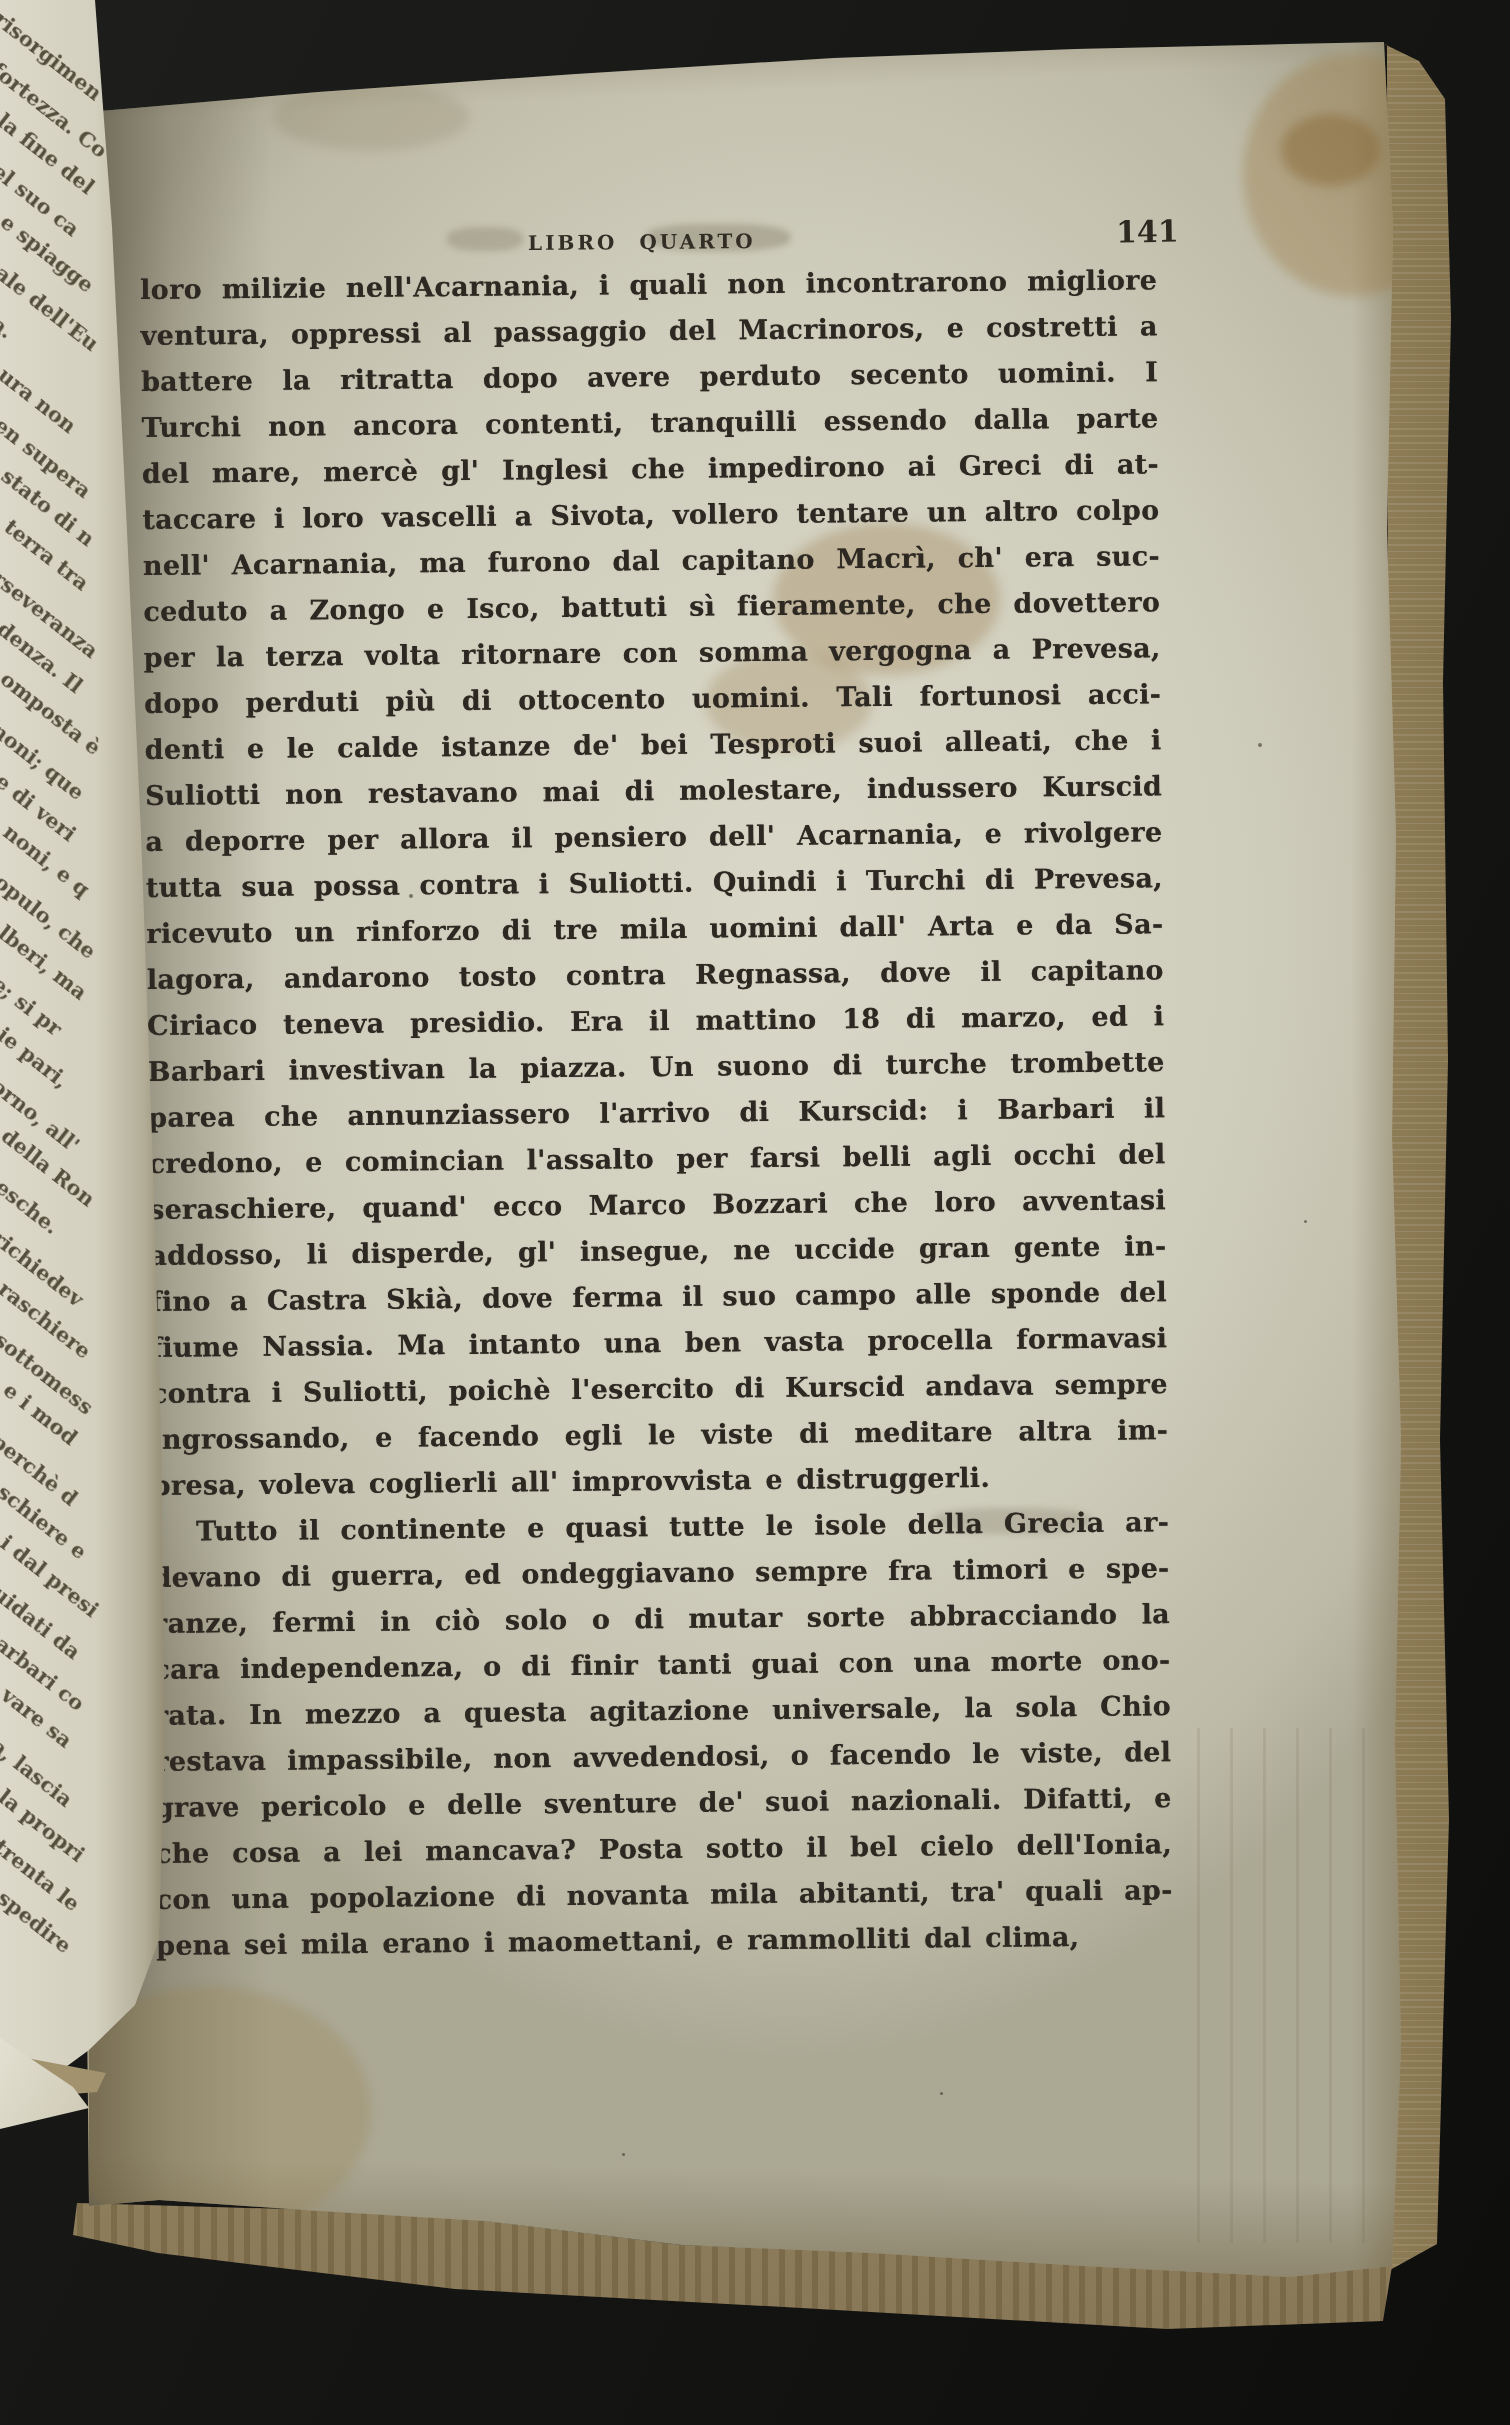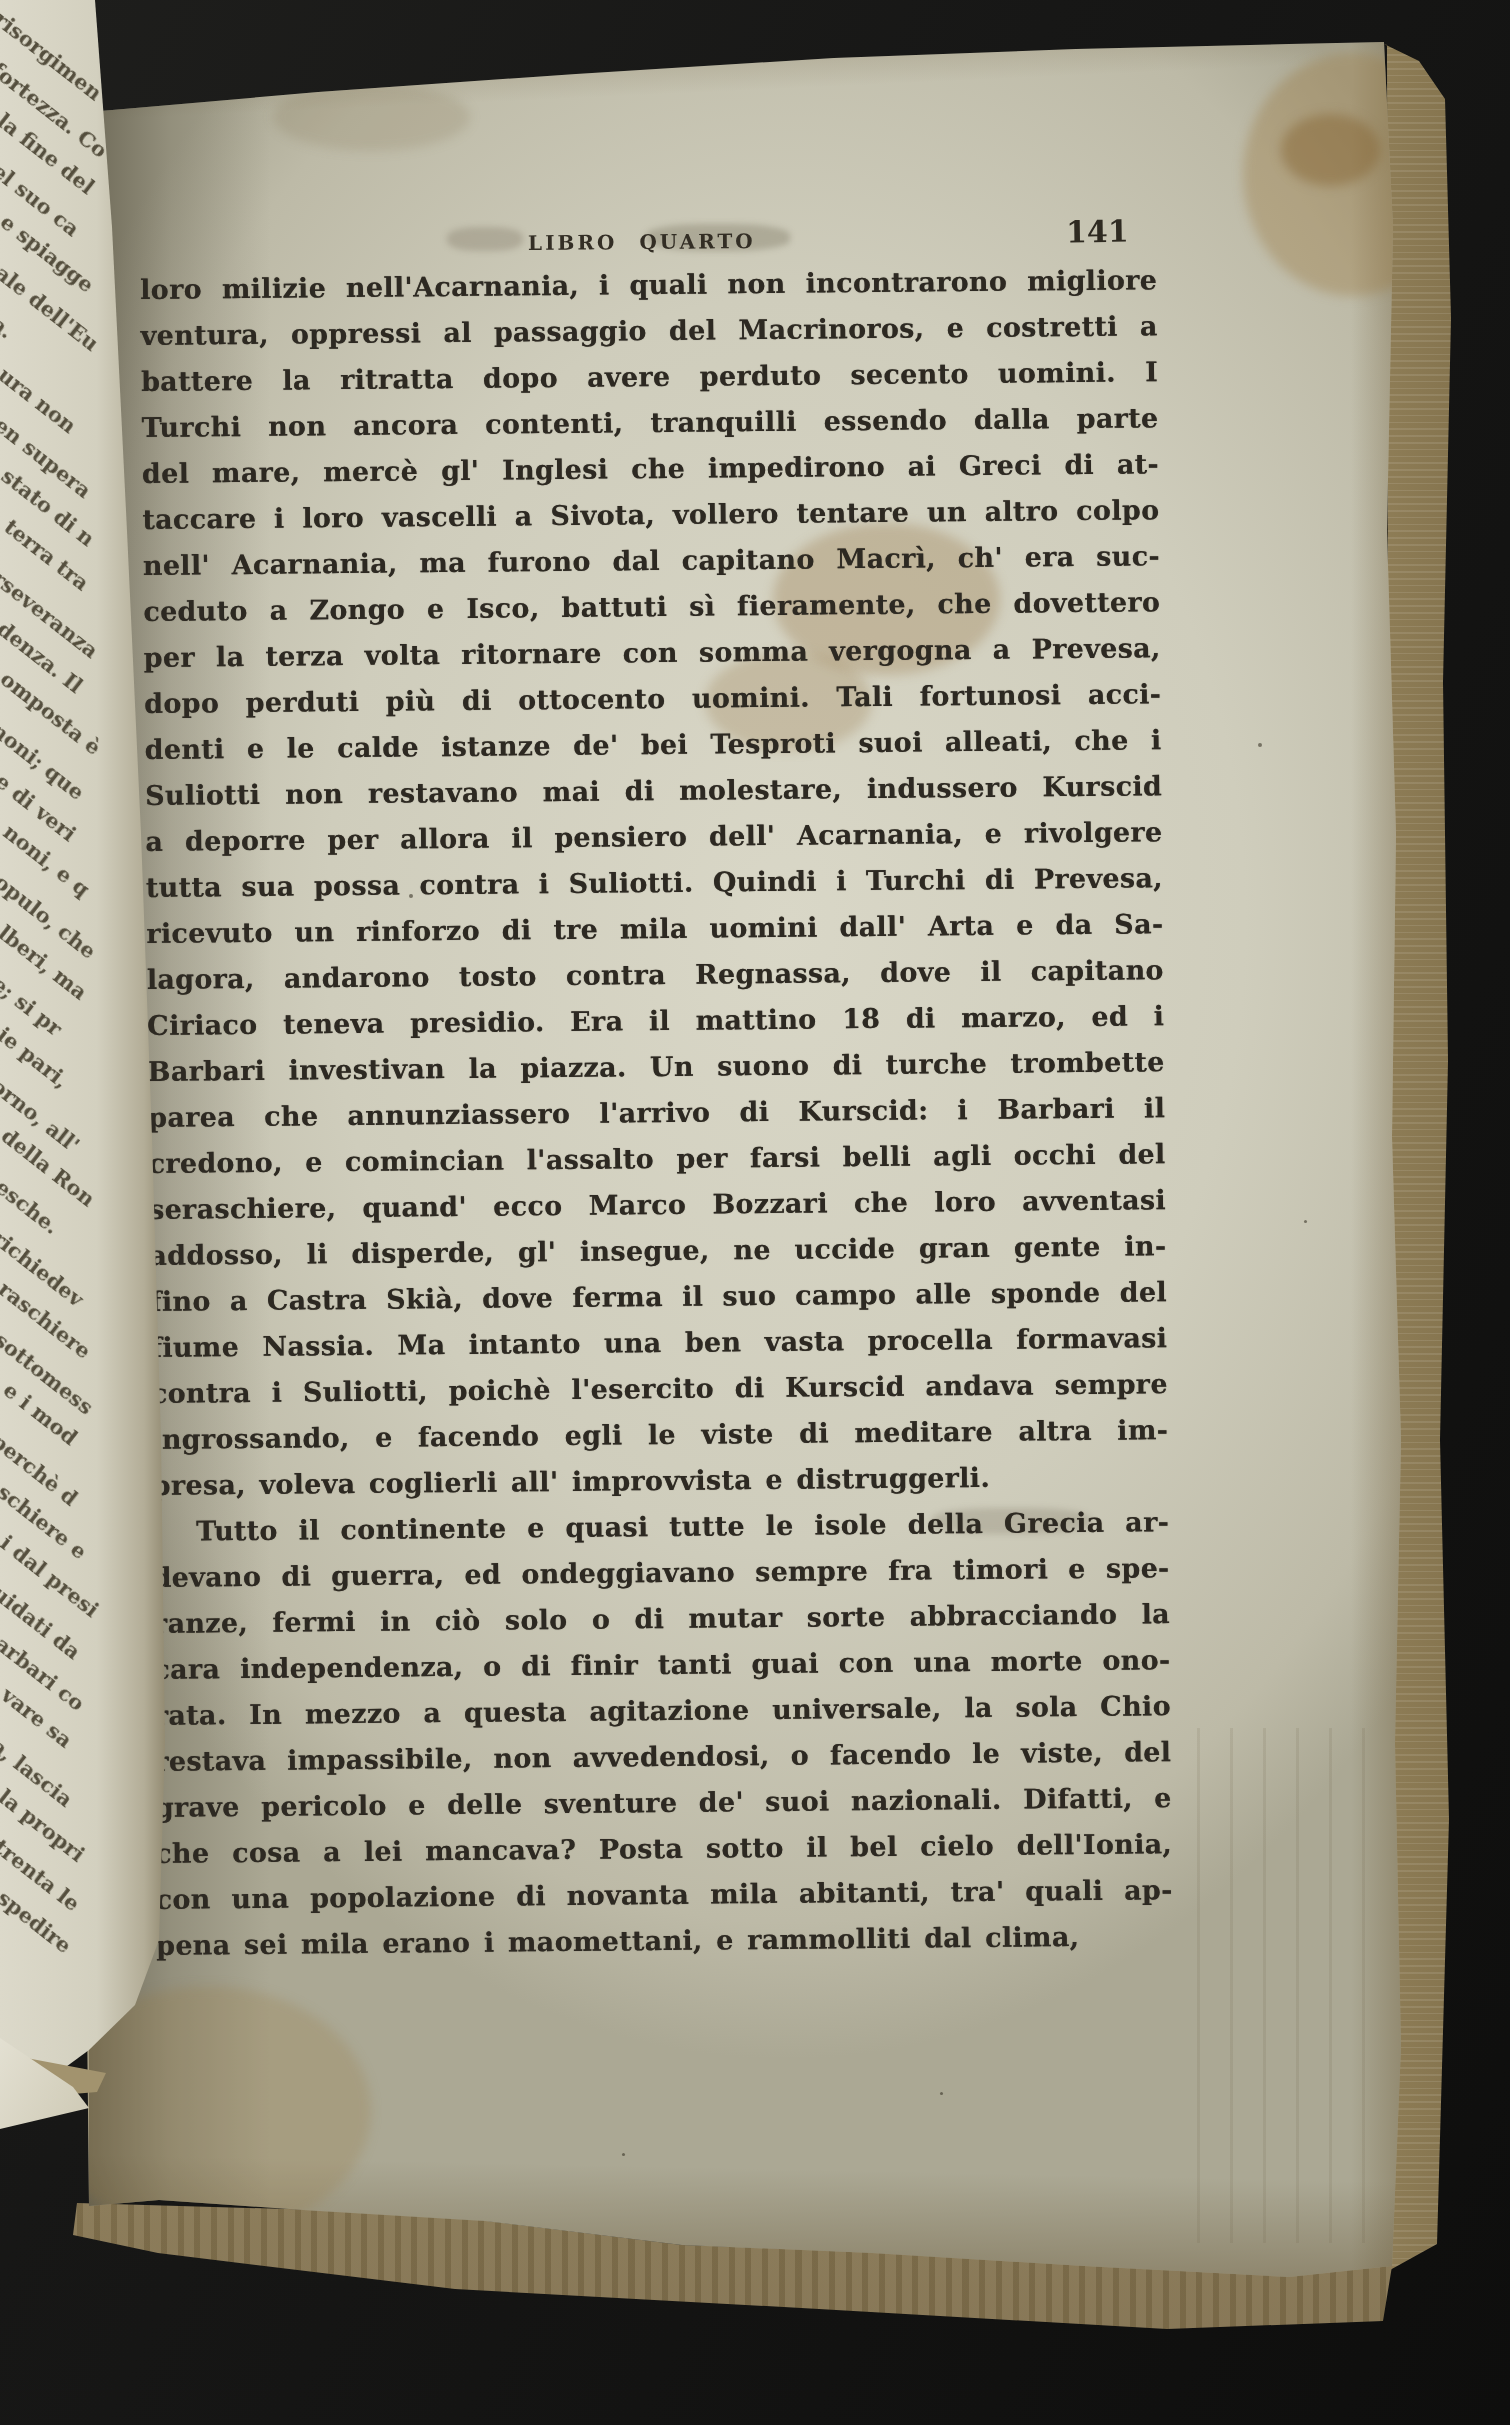--- a/index.html
+++ b/index.html
@@ -44,21 +44,21 @@
   .gutter-shadow{left:89px;top:45px;width:182px;height:2183px;
     background:linear-gradient(90deg,rgba(52,46,30,.50),rgba(52,46,30,.20) 45%,rgba(52,46,30,0));}
   .stain{border-radius:50%;filter:blur(5.3px);}
   .speck{width:3.8px;height:3.8px;border-radius:50%;background:rgba(48,42,30,.55);}
   .creases{left:1167px;top:1728px;width:220px;height:515px;
     background:repeating-linear-gradient(90deg,rgba(0,0,0,0) 0 30px,rgba(100,88,62,.13) 30px 33px);}
 
   
   .running-title{left:528px;top:230px;font-size:20px;font-weight:700;
     letter-spacing:3px;word-spacing:12px;color:#332e25;transform:rotate(-0.5deg);}
-  .page-number{left:1066px;top:214px;font-size:30px;font-weight:700;color:#2e2a21;transform:rotate(-0.8deg);}
+  .page-number{left:1116px;top:214px;font-size:30px;font-weight:700;color:#2e2a21;transform:rotate(-0.8deg);}
   .smudge{filter:blur(3px);border-radius:40%;}
 
   
   .text-block{
     left:140px;top:267px;width:1017px;color:#2d2922;
     font-size:27px;font-weight:700;letter-spacing:0.3px;word-spacing:3.8px;
     transform:rotate(-0.55deg);transform-origin:left top;
     text-shadow:0 0 0.8px rgba(45,40,30,.6);
   }
   .tl{height:46px;line-height:46px;text-align:justify;text-align-last:justify;overflow:visible;white-space:nowrap;}

